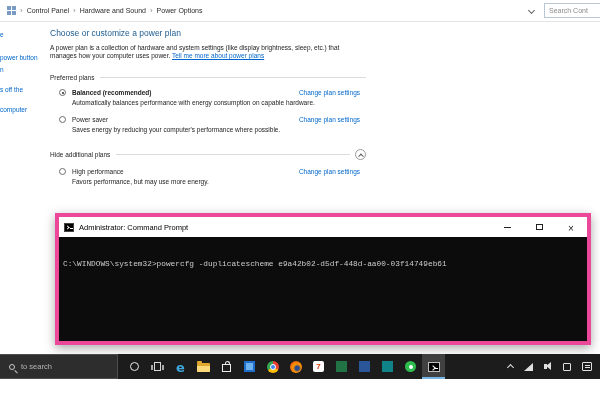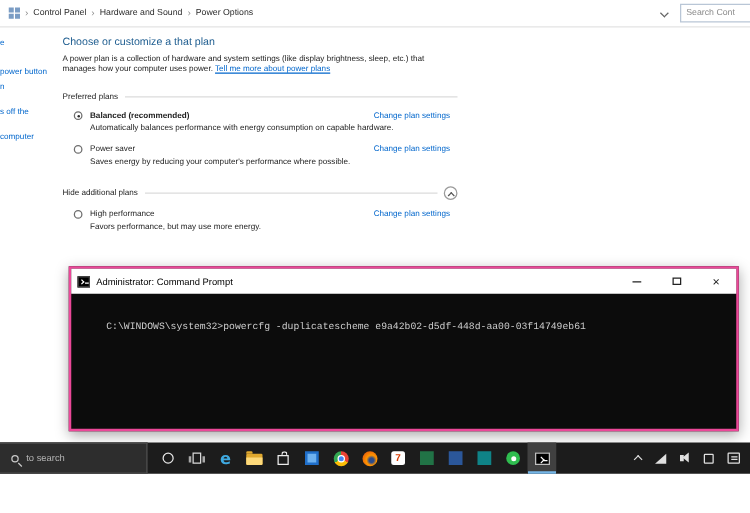--- a/index.html
+++ b/index.html
@@ -43,36 +43,36 @@
   .radio { width:7px; height:7px; border:1px solid #6d6d6d; border-radius:50%; margin:0 6px 0 9px;
            position:relative; background:#fff; flex:none; cursor:pointer; }
   .radio.selected::after { content:""; position:absolute; inset:1.5px; background:#2b2b2b; border-radius:50%; }
   .plan-name { font-size:6.5px; color:#1c1c1c; }
   .plan-name.bold { font-weight:bold; }
   .plan-link { margin-left:auto; font-size:6.5px; color:#0066cc; text-decoration:none; cursor:pointer; }
   .plan-desc { font-size:6.5px; color:#1c1c1c; margin:3px 0 0 22px; }
 
   
   .cmd-window { position:absolute; left:55px; top:213px; width:536px; height:132px;
-                border:2px solid #ec4899; box-shadow:0 3px 10px rgba(0,0,0,0.35);
+                border:4px solid #ec4899; box-shadow:0 3px 10px rgba(0,0,0,0.35);
                 display:flex; flex-direction:column; background:#0c0c0c; }
   .cmd-titlebar { height:20px; background:#fff; display:flex; align-items:center; flex:none; }
   .cmd-icon { width:10px; height:9px; margin:0 5px; background:#000; border:1px solid #444; position:relative; flex:none; }
   .cmd-icon::before { content:""; position:absolute; left:1px; top:2px; width:2px; height:2px;
                       border-right:1px solid #fff; border-bottom:1px solid #fff; transform:rotate(-45deg); }
   .cmd-icon::after { content:""; position:absolute; left:5px; bottom:2px; width:3px; height:1px; background:#fff; }
   .cmd-title { font-size:7.5px; color:#000; }
   .cmd-controls { margin-left:auto; display:flex; height:100%; }
   .cmd-btn { width:32px; display:flex; align-items:center; justify-content:center; cursor:pointer; }
   .glyph-min { width:7px; height:1px; background:#222; }
   .glyph-max { width:7px; height:6px; border:1px solid #222; }
   .glyph-close::before { content:"\00d7"; font-size:10px; color:#222; line-height:1; }
   .cmd-body { flex:1; padding:2px 4px; font-family:"Liberation Mono","DejaVu Sans Mono",monospace;
               font-size:7.8px; line-height:10px; color:#cccccc; white-space:pre; overflow:hidden; }
-  .cmd-line { min-height:10px;margin-left:24px; }
+  .cmd-line { min-height:10px; }
 
   
   .taskbar { position:absolute; left:0; top:354px; width:600px; height:25px; background:#1c1c1c;
              display:flex; align-items:stretch; }
   .tb-search { width:118px; background:#2d2d2d; border:1px solid #4d4d4d; border-left:none;
                display:flex; align-items:center; flex:none; cursor:text; }
   .ic-magnifier { width:6px; height:6px; border:1px solid #c9c9c9; border-radius:50%; position:relative;
                   margin-left:9px; flex:none; }
   .ic-magnifier::after { content:""; position:absolute; left:5px; top:5px; width:4px; height:1px;
                          background:#c9c9c9; transform:rotate(45deg); transform-origin:0 0; }
@@ -153,21 +153,21 @@
 
   <div class="side">
     <a class="frag-0">e</a>
     <a class="frag-1">power button</a>
     <a class="frag-2">n</a>
     <a class="frag-3">s off the</a>
     <a class="frag-4">computer</a>
   </div>
 
   <div class="main">
-    <h1 class="page-title">Choose or customize a that plan</h1>
+    <h1 class="page-title">Choose or customize a power plan</h1>
     <p class="intro"><span>A power plan is a collection of hardware and system settings (like display brightness, sleep, etc.) that manages how your computer uses power.</span>
       <a href="#">Tell me more about power plans</a></p>
 
     <div class="section-header">
       <span class="section-label">Preferred plans</span>
       <span class="section-rule"></span>
     </div>
 
     <div class="plan-group">
       <div class="plan-row">

